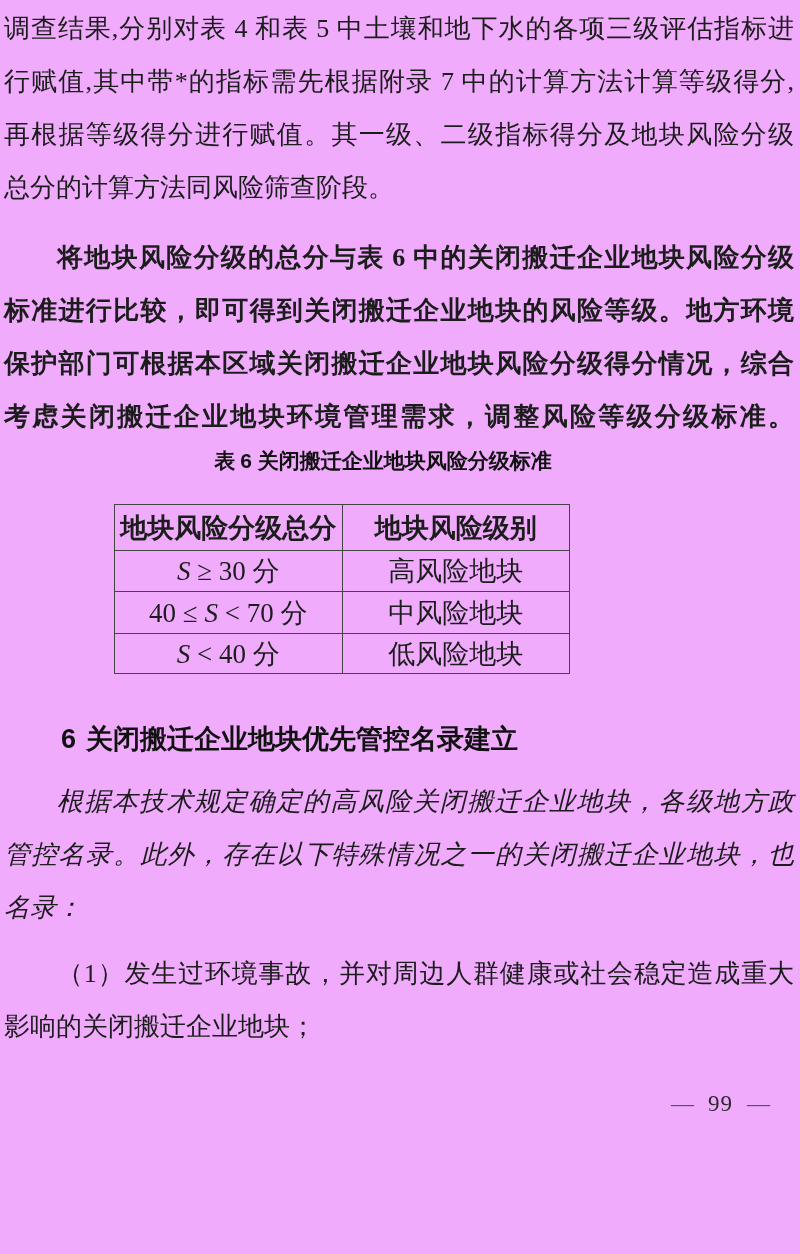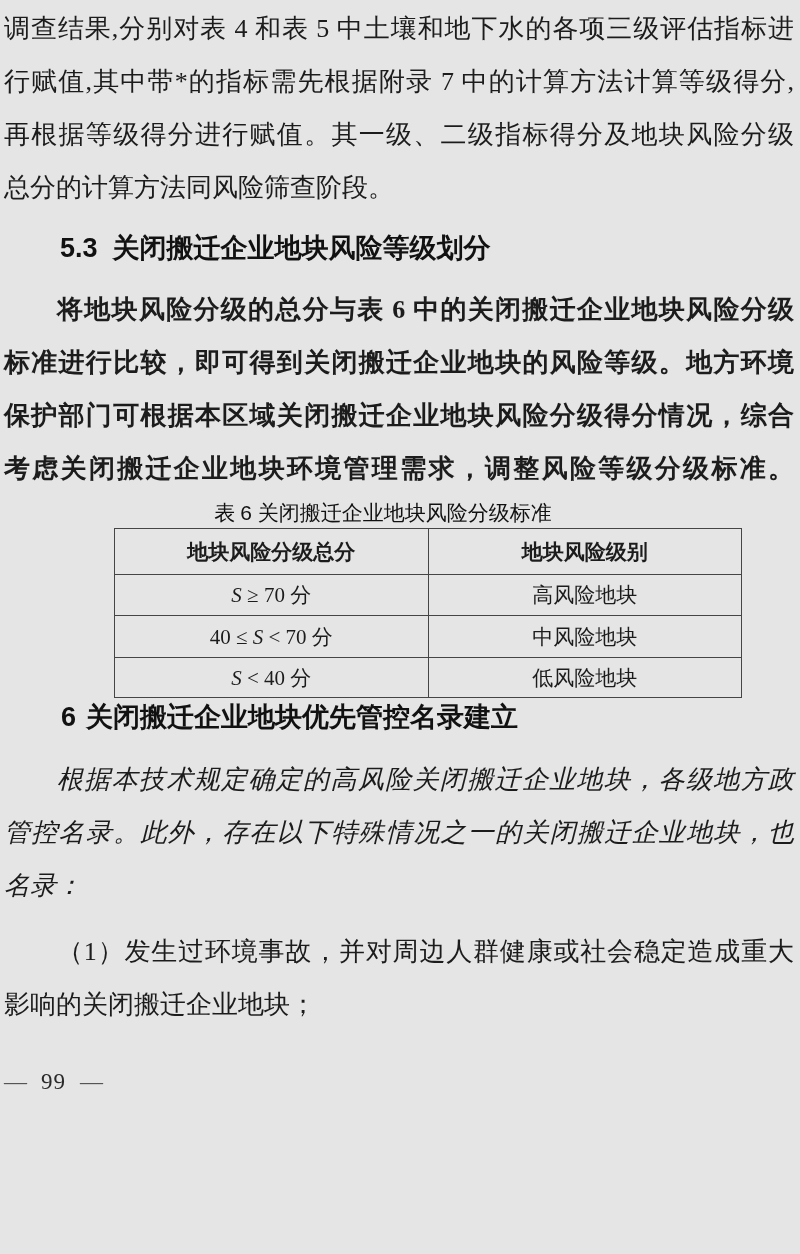--- a/index.html
+++ b/index.html
@@ -1,21 +1,21 @@
 <!DOCTYPE html>
 <html><head>
 <meta charset="utf-8">
 <style>
   * { margin: 0; padding: 0; box-sizing: border-box; }
   html, body { background: #ffffff; }
   .page {
     position: relative;
     width: 800px;
     height: 1254px;
-    background: #e5e5e5;
+    background: #f0abfc;
     color: #1c1c1c;
     font-family: "Liberation Serif", "DejaVu Serif", serif;
     padding: 2px 6px 0 4px;
     overflow: hidden;
   }
   .body-text { font-size: 26px; line-height: 53px; }
   .tline {
     text-align: justify;
     text-align-last: justify;
     text-justify: inter-character;
@@ -26,92 +26,90 @@
 
   .sec-heading {
     font-family: "Liberation Sans", "DejaVu Sans", sans-serif;
     font-weight: bold;
     color: #111111;
     font-size: 27px;
     line-height: 36px;
     padding-left: 56px;
   }
   #h53 { margin-top: 16px; }
-  #h6  { line-height: 38px; padding-left: 57px; }
+  #h6  { margin-top: 46px; line-height: 38px; padding-left: 57px; }
   #h53 .h-num { margin-right: 15px; }
   #h6  .h-num { margin-right: 10px; }
 
   #para2 { margin-top: 17px; font-weight: bold; }
   #para3 { margin-top: 17px; font-style: italic; }
   #item1 { margin-top: 13px; }
 
   #caption {
     margin-top: 3px;
     width: 550px;
     margin-left: 104px;
     text-align: center;
-    font-weight: normal;
+    font-weight: bold;
     font-size: 21px;
     line-height: 30px;
     color: #111111;
     font-family: "Liberation Sans", "DejaVu Sans", sans-serif;
   }
   #caption .cap-num { margin: 0 6px 0 5px; }
 
   table.t6 {
     border-collapse: collapse;
     margin-left: 110px;
-    width: 628px;
+    width: 456px;
     table-layout: fixed;
-    font-size: 21px;
+    font-size: 27px;
     color: #1c1c1c;
+    margin-top: 28px;
   }
   table.t6 td, table.t6 th {
     border: 1.6px solid #454545;
     text-align: center;
     vertical-align: middle;
     font-weight: normal;
     padding: 0;
   }
   table.t6 th {
     height: 46px;
     font-weight: bold;
     font-family: "Liberation Sans", "DejaVu Sans", sans-serif;
   }
   table.t6 tr.r1 td { height: 41px; }
   table.t6 tr.r2 td { height: 42px; text-align: center; }
   table.t6 tr.r3 td { height: 40px; }
   .svar { font-style: italic; font-family: "Liberation Serif", "DejaVu Serif", serif; }
 
   #footer {
     margin-top: 36px;
-    text-align: left;
+    text-align: right;
     padding-right: 24px;
     font-size: 23px;
     line-height: 30px;
     color: #2a2a2a;
   }
   #footer .dash { color: #555555; }
   #footer .pnum { margin: 0 14px; letter-spacing: 1px; }
 </style>
 </head>
 <body>
 
 <div class="page">
 
   <div id="para1" class="body-text">
     <div class="tline">调查结果,分别对表 4 和表 5 中土壤和地下水的各项三级评估指标进</div>
     <div class="tline">行赋值,其中带*的指标需先根据附录 7 中的计算方法计算等级得分,</div>
     <div class="tline">再根据等级得分进行赋值。其一级、二级指标得分及地块风险分级</div>
     <div class="tline noj">总分的计算方法同风险筛查阶段。</div>
   </div>
 
-  <div id="h53" class="sec-heading">
-    <span class="h-num">5.3</span><span>关闭搬迁企业地块风险等级划分</span>
-  </div>
 
   <div id="para2" class="body-text">
     <div class="tline ind">将地块风险分级的总分与表 6 中的关闭搬迁企业地块风险分级</div>
     <div class="tline">标准进行比较，即可得到关闭搬迁企业地块的风险等级。地方环境</div>
     <div class="tline">保护部门可根据本区域关闭搬迁企业地块风险分级得分情况，综合</div>
     <div class="tline">考虑关闭搬迁企业地块环境管理需求，调整风险等级分级标准。</div>
   </div>
 
   <div id="caption">
     <span>表</span><span class="cap-num">6</span><span>关闭搬迁企业地块风险分级标准</span>
@@ -119,21 +117,21 @@
 
   <table class="t6">
     <thead>
       <tr>
         <th>地块风险分级总分</th>
         <th>地块风险级别</th>
       </tr>
     </thead>
     <tbody>
       <tr class="r1">
-        <td><span></span><span class="svar">S</span><span> ≥ 70 分</span></td>
+        <td><span></span><span class="svar">S</span><span> ≥ 30 分</span></td>
         <td>高风险地块</td>
       </tr>
       <tr class="r2">
         <td><span>40 ≤ </span><span class="svar">S</span><span> &lt; 70 分</span></td>
         <td>中风险地块</td>
       </tr>
       <tr class="r3">
         <td><span></span><span class="svar">S</span><span> &lt; 40 分</span></td>
         <td>低风险地块</td>
       </tr>

